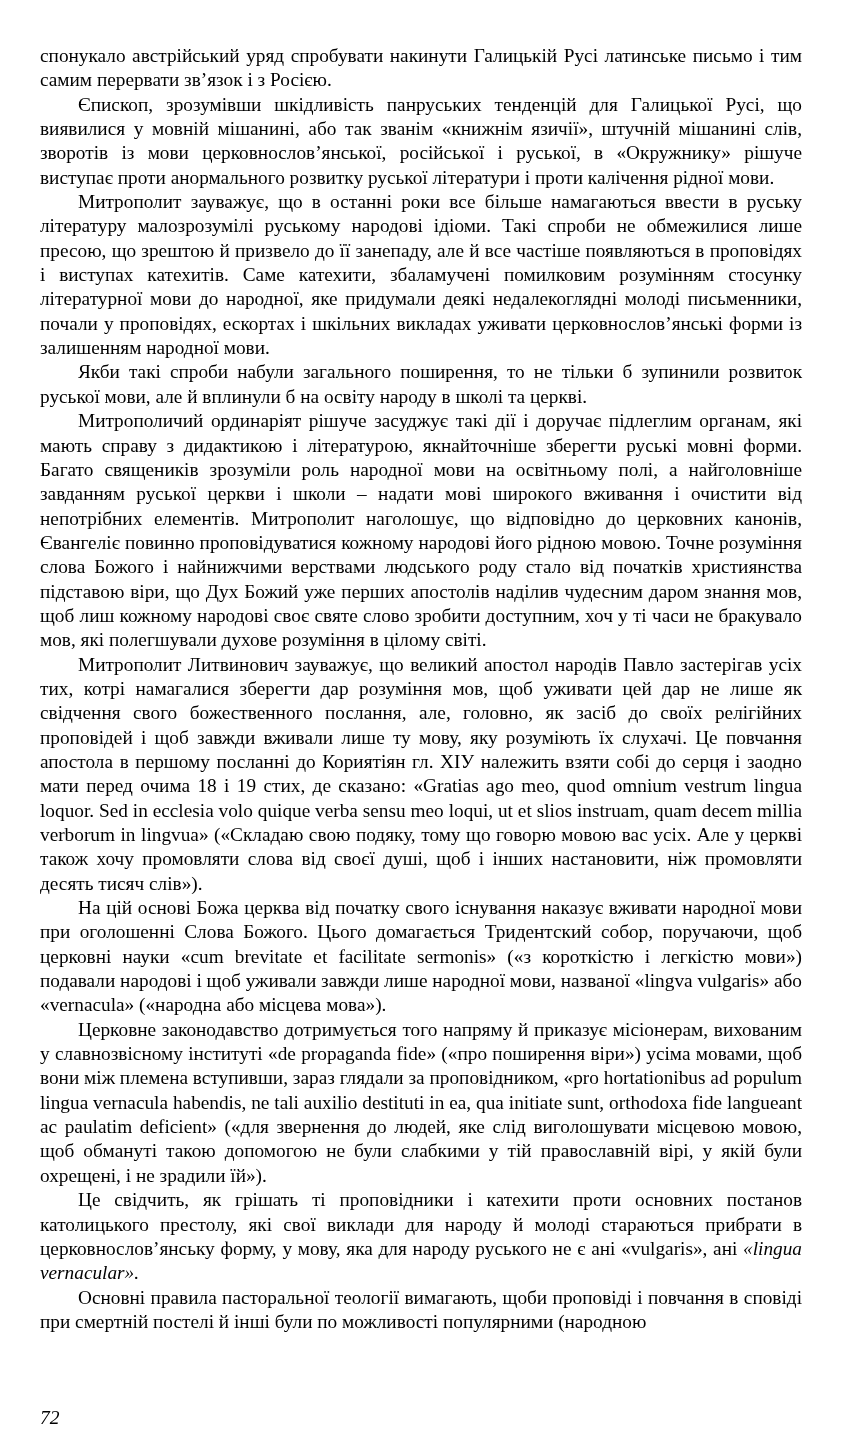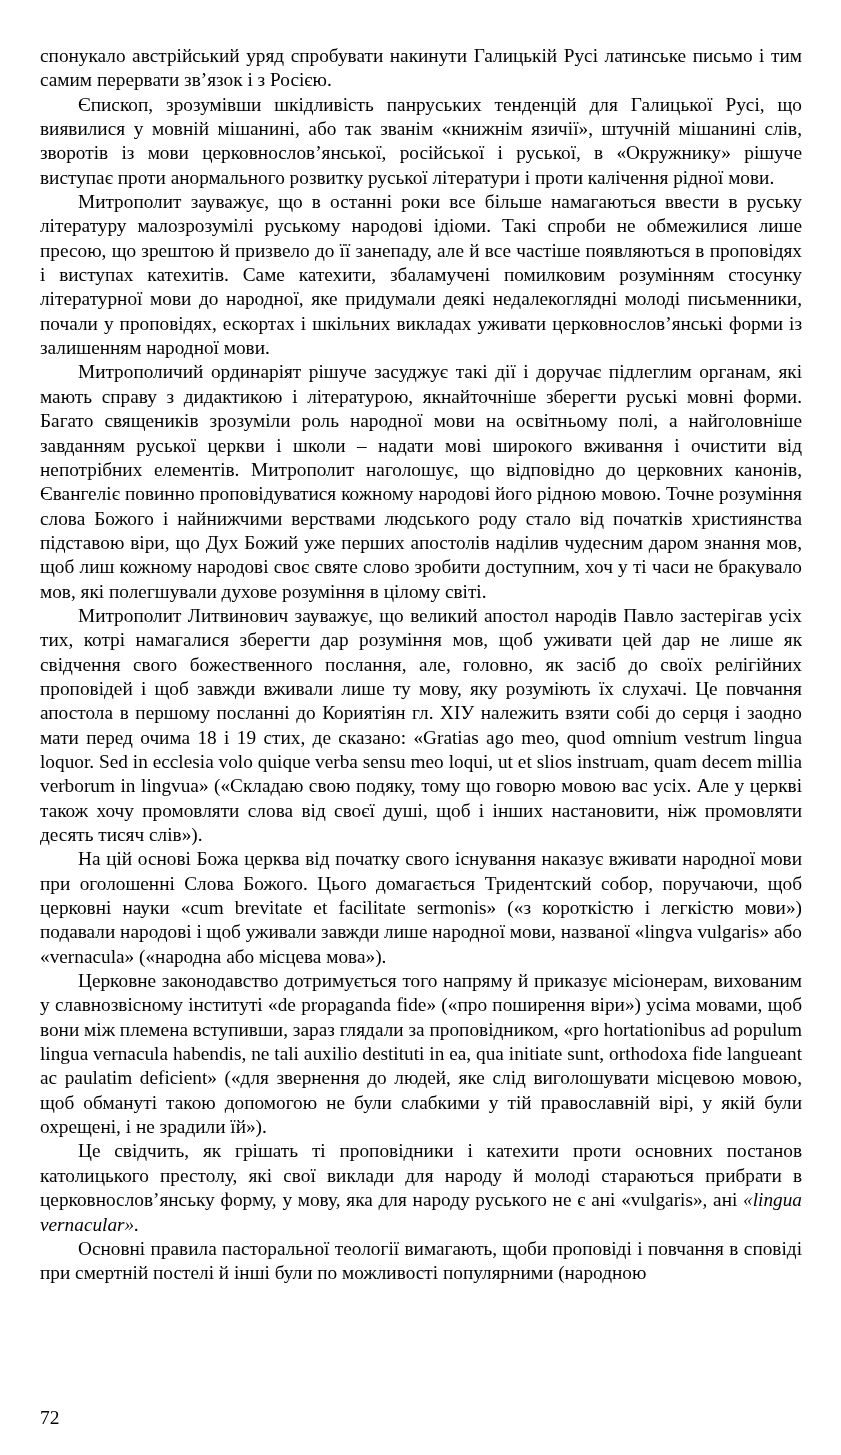--- a/index.html
+++ b/index.html
@@ -38,30 +38,32 @@
   }
   .page-footer {
     position: absolute;
     left: 40px;
     right: 41px;
     bottom: 26px;
     display: flex;
     justify-content: space-between;
     align-items: baseline;
     font-size: 19.5px;
+    font-style: italic;
   }
 </style>
 </head>
 <body>
 
 <div class="page">
   <div class="page-body">
       <p class="para no-indent"><span>спонукало австрійський уряд спробувати накинути Галицькій Русі латинське письмо і тим самим перервати зв’язок і з Росією.</span></p>
       <p class="para"><span>Єпископ, зрозумівши шкідливість панруських тенденцій для Галицької Русі, що виявилися у мовній мішанині, або так званім «книжнім язичії», штучній мішанині слів, зворотів із мови церковнослов’янської, російської і руської, в «Окружнику» рішуче виступає проти анормального розвитку руської літератури і проти калічення рідної мови.</span></p>
       <p class="para"><span>Митрополит зауважує, що в останні роки все більше намагаються ввести в руську літературу малозрозумілі руському народові ідіоми. Такі спроби не обмежилися лише пресою, що зрештою й призвело до її занепаду, але й все частіше появляються в проповідях і виступах катехитів. Саме катехити, збаламучені помилковим розумінням стосунку літературної мови до народної, яке придумали деякі недалекоглядні молоді письменники, почали у проповідях, ескортах і шкільних викладах уживати церковнослов’янські форми із залишенням народної мови.</span></p>
+      <p class="para"><span>Якби такі спроби набули загального поширення, то не тільки б зупинили розвиток руської мови, але й вплинули б на освіту народу в школі та церкві.</span></p>
       <p class="para"><span>Митрополичий ординаріят рішуче засуджує такі дії і доручає підлеглим органам, які мають справу з дидактикою і літературою, якнайточніше зберегти руські мовні форми. Багато священиків зрозуміли роль народної мови на освітньому полі, а найголовніше завданням руської церкви і школи – надати мові широкого вживання і очистити від непотрібних елементів. Митрополит наголошує, що відповідно до церковних канонів, Євангеліє повинно проповідуватися кожному народові його рідною мовою. Точне розуміння слова Божого і найнижчими верствами людського роду стало від початків християнства підставою віри, що Дух Божий уже перших апостолів наділив чудесним даром знання мов, щоб лиш кожному народові своє святе слово зробити доступним, хоч у ті часи не бракувало  мов, які полегшували духове розуміння в цілому світі.</span></p>
       <p class="para"><span>Митрополит Литвинович зауважує, що великий апостол народів Павло застерігав усіх тих, котрі намагалися зберегти дар розуміння мов, щоб уживати цей дар не лише як свідчення свого божественного послання, але, головно, як засіб до своїх релігійних проповідей і щоб завжди вживали лише ту мову, яку розуміють їх слухачі. Це повчання апостола в першому посланні до Кориятіян гл. ХІУ належить взяти собі до серця і заодно мати перед очима 18 і 19 стих, де сказано: «Gratias ago meo, quod omnium vestrum lingua loquor. Sed in ecclesia volo quique verba sensu meo loqui, ut et slios instruam, quam decem millia verborum in lingvua» («Складаю свою подяку, тому що говорю мовою вас усіх. Але у церкві також хочу промовляти слова від своєї душі, щоб і інших настановити, ніж промовляти десять тисяч слів»).</span></p>
       <p class="para"><span>На цій основі Божа церква від початку свого існування наказує вживати народної мови при оголошенні Слова Божого. Цього домагається  Тридентский собор, поручаючи, щоб церковні науки «cum brevitate et facilitate sermonis» («з короткістю і легкістю мови») подавали народові і щоб уживали завжди лише народної мови, названої «lingva vulgaris» або «vernacula» («народна або місцева мова»).</span></p>
       <p class="para"><span>Церковне законодавство дотримується того напряму й приказує місіонерам, вихованим у славнозвісному інституті «de propaganda fide» («про поширення віри») усіма мовами, щоб вони між племена вступивши, зараз глядали за проповідником, «pro hortationibus ad populum lingua vernacula habendis, ne tali auxilio destituti in ea, qua initiate sunt, orthodoxa fide langueant ac paulatim deficient» («для звернення до людей, яке слід виголошувати місцевою мовою, щоб обмануті такою допомогою не були слабкими у тій православній вірі, у якій були охрещені, і не зрадили їй»).</span></p>
       <p class="para"><span>Це свідчить, як грішать ті проповідники і катехити проти основних постанов католицького престолу, які свої виклади для народу й молоді стараються прибрати в церковнослов’янську форму, у мову, яка для народу руського не є ані «vulgaris», ані </span><span class="italic">«lingua vernacular».</span></p>
       <p class="para"><span>Основні правила пасторальної теології вимагають, щоби проповіді і повчання в сповіді при смертній постелі й інші були по можливості популярними (народною</span></p>
     </div>
   <div class="page-footer">
     <span>72</span>
   </div>

